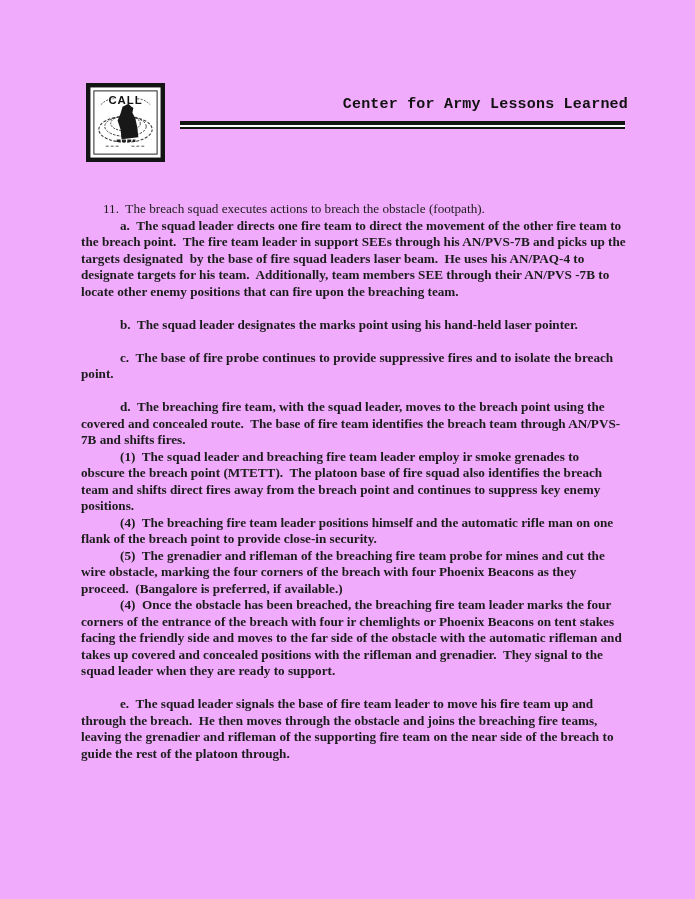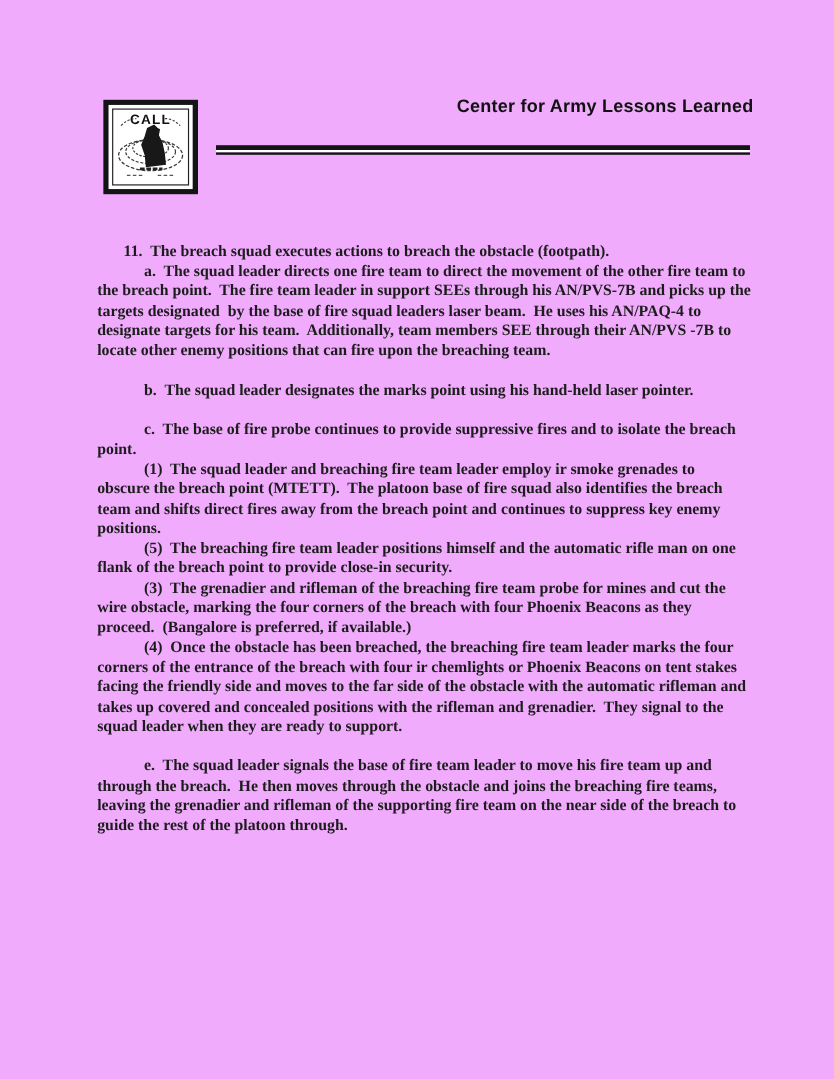--- a/index.html
+++ b/index.html
@@ -21,23 +21,23 @@
   
   .logo {
     position: absolute;
     left: 86px;
     top: 83px;
     width: 79px;
     height: 79px;
   }
   .header-title {
     position: absolute;
-    top: 80px;
+    top: 96px;
     right: 67px;
-    font-family: Liberation Sans, sans-serif;
+    font-family: Liberation Mono, monospace;
     font-size: 15px;
     font-weight: bold;
     letter-spacing: 0.2px;
     white-space: nowrap;
     color: #111;
   }
   .header-rule {
     position: absolute;
     left: 180px;
     top: 121px;
@@ -64,21 +64,21 @@
     top: 201px;
     width: 545px;
     font-size: 13.2px;
     line-height: 16.5px;
     text-align: left;
   }
   .doc-body p {
     margin: 0;
     white-space: pre-wrap;
   }
-  .p-num { text-indent: 22px; font-weight: bold; }
+  .p-num { text-indent: 22px; }
   .p-sub { text-indent: 39px; font-weight: bold; }
   .gap   { margin-top: 16.5px !important; }
 </style>
 </head>
 <body>
 
 <div class="page">
 
   <svg class="logo" viewBox="0 0 80 80" xmlns="http://www.w3.org/2000/svg">
     <rect x="0" y="0" width="80" height="80" fill="#141414"></rect>
@@ -106,20 +106,21 @@
     <div class="bar-thick"></div>
     <div class="bar-gap"></div>
     <div class="bar-thin"></div>
   </div>
 
   <div class="doc-body">
     <p class="p-num">11.  The breach squad executes actions to breach the obstacle (footpath).</p>
     <p class="p-sub">a.  The squad leader directs one fire team to direct the movement of the other fire team to the breach point.  The fire team leader in support SEEs through his AN/PVS-7B and picks up the targets designated  by the base of fire squad leaders laser beam.  He uses his AN/PAQ-4 to designate targets for his team.  Additionally, team members SEE through their AN/PVS -7B to locate other enemy positions that can fire upon the breaching team.</p>
     <p class="p-sub gap">b.  The squad leader designates the marks point using his hand-held laser pointer.</p>
     <p class="p-sub gap">c.  The base of fire probe continues to provide suppressive fires and to isolate the breach point.</p>
+    <p class="p-sub gap">d.  The breaching fire team, with the squad leader, moves to the breach point using the covered and concealed route.  The base of fire team identifies the breach team through AN/PVS-7B and shifts fires.</p>
     <p class="p-sub">(1)  The squad leader and breaching fire team leader employ ir smoke grenades to obscure the breach point (MTETT).  The platoon base of fire squad also identifies the breach team and shifts direct fires away from the breach point and continues to suppress key enemy positions.</p>
-    <p class="p-sub">(5)  The breaching fire team leader positions himself and the automatic rifle man on one flank of the breach point to provide close-in security.</p>
-    <p class="p-sub">(3)  The grenadier and rifleman of the breaching fire team probe for mines and cut the wire obstacle, marking the four corners of the breach with four Phoenix Beacons as they proceed.  (Bangalore is preferred, if available.)</p>
+    <p class="p-sub">(4)  The breaching fire team leader positions himself and the automatic rifle man on one flank of the breach point to provide close-in security.</p>
+    <p class="p-sub">(5)  The grenadier and rifleman of the breaching fire team probe for mines and cut the wire obstacle, marking the four corners of the breach with four Phoenix Beacons as they proceed.  (Bangalore is preferred, if available.)</p>
     <p class="p-sub">(4)  Once the obstacle has been breached, the breaching fire team leader marks the four corners of the entrance of the breach with four ir chemlights or Phoenix Beacons on tent stakes facing the friendly side and moves to the far side of the obstacle with the automatic rifleman and takes up covered and concealed positions with the rifleman and grenadier.  They signal to the squad leader when they are ready to support.</p>
     <p class="p-sub gap">e.  The squad leader signals the base of fire team leader to move his fire team up and through the breach.  He then moves through the obstacle and joins the breaching fire teams, leaving the grenadier and rifleman of the supporting fire team on the near side of the breach to guide the rest of the platoon through.</p>
   </div>
 
 </div>
 
 </body></html>

